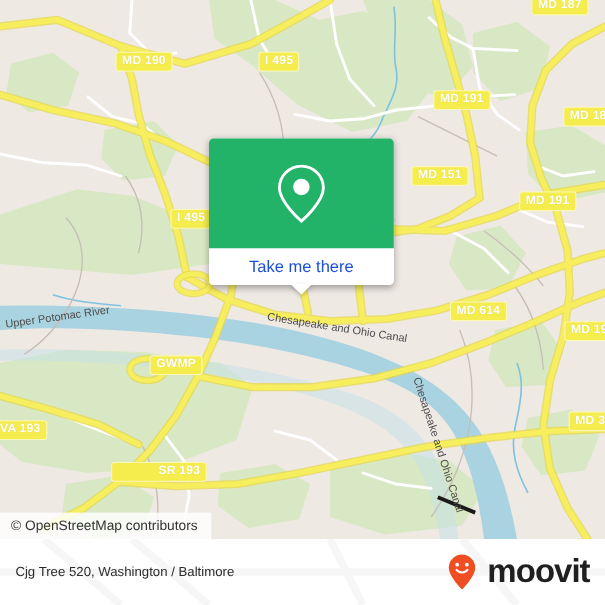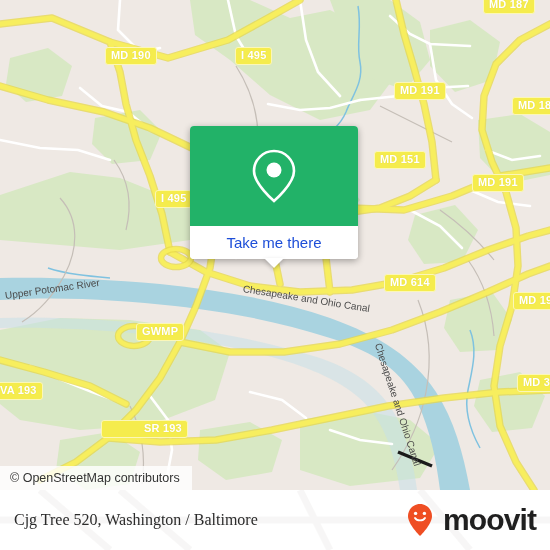--- a/index.html
+++ b/index.html
@@ -141,23 +141,23 @@
   #footer-inner {
     position: relative;
     height: 60px;
     display: flex;
     align-items: center;
     justify-content: space-between;
     padding: 0 14px 0 14px;
     box-sizing: border-box;
   }
   #footer-title {
-    font-size: 16px;
+    font-size: 12px;
     color: #2b2b2b;
-    font-family: Liberation Serif, serif;
+    font-family: Liberation Sans, sans-serif;
     white-space: nowrap;
   }
   #brand {
     display: flex;
     align-items: center;
     gap: 10px;
   }
   #brand-word {
     font-size: 30px;
     font-weight: bold;
@@ -302,21 +302,21 @@
     <div class="watertext" style="left:378px; top:338px; transform:rotate(72deg); transform-origin:left center;">Chesapeake and Ohio Canal</div>
 
     <div class="shield" style="left:105px; top:47px;">MD 190</div>
     <div class="shield" style="left:235px; top:47px;">I 495</div>
     <div class="shield" style="left:394px; top:82px;">MD 191</div>
     <div class="shield" style="left:483px; top:-4px;">MD 187</div>
     <div class="shield" style="left:512px; top:97px;">MD 18</div>
     <div class="shield" style="left:374px; top:151px;">MD 151</div>
     <div class="shield" style="left:472px; top:174px;">MD 191</div>
     <div class="shield" style="left:155px; top:190px;">I 495</div>
-    <div class="shield" style="left:384px; top:274px;">MD 614</div>
+    <div class="shield" style="left:409px; top:274px;">MD 614</div>
     <div class="shield" style="left:513px; top:292px;">MD 190</div>
     <div class="shield" style="left:136px; top:323px;">GWMP</div>
     <div class="shield" style="left:517px; top:374px;">MD 39</div>
     <div class="shield" style="left:-6px;  top:382px;">VA 193</div>
     <div class="shield" style="left:101px; top:420px;padding-left:42px;">SR 193</div>
 
     <div id="popup">
       <div id="popup-top">
         <svg width="52" height="60" viewBox="0 0 52 60">
           <path d="M26 5 C15 5 6 14 6 25 C6 38 26 55 26 55 C26 55 46 38 46 25 C46 14 37 5 26 5 Z" fill="none" stroke="#ffffff" stroke-width="2.6"></path>

